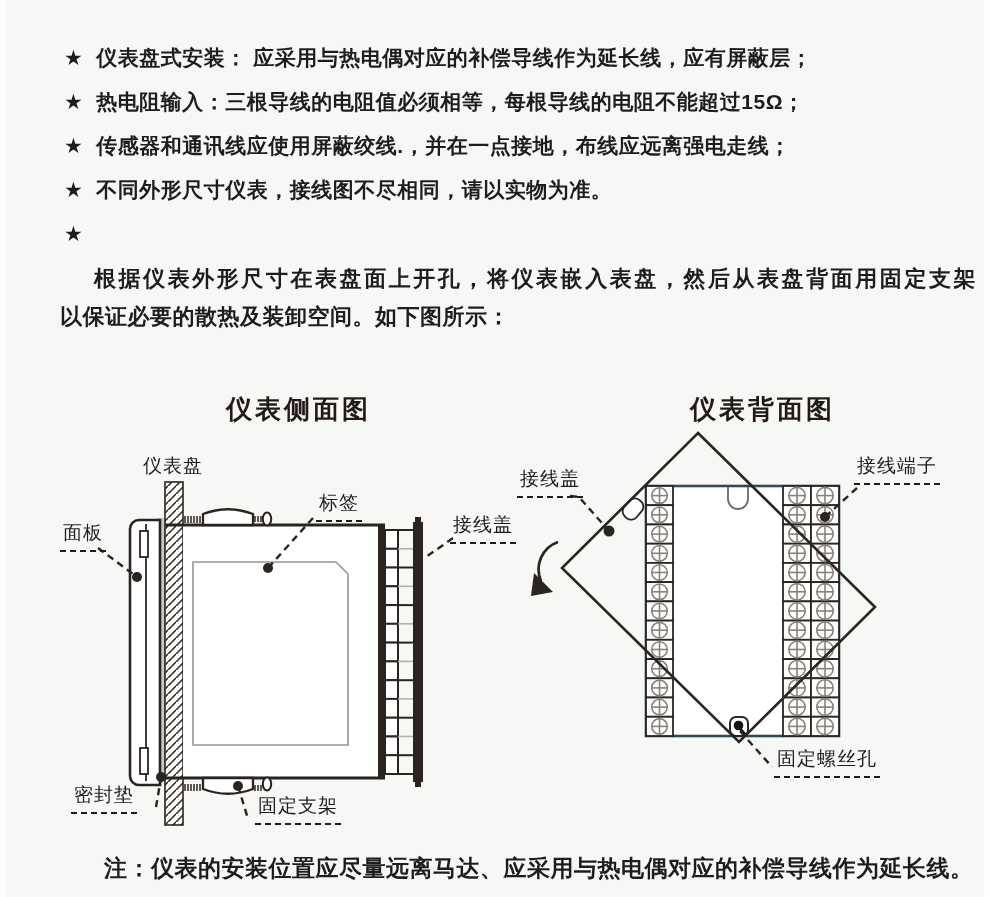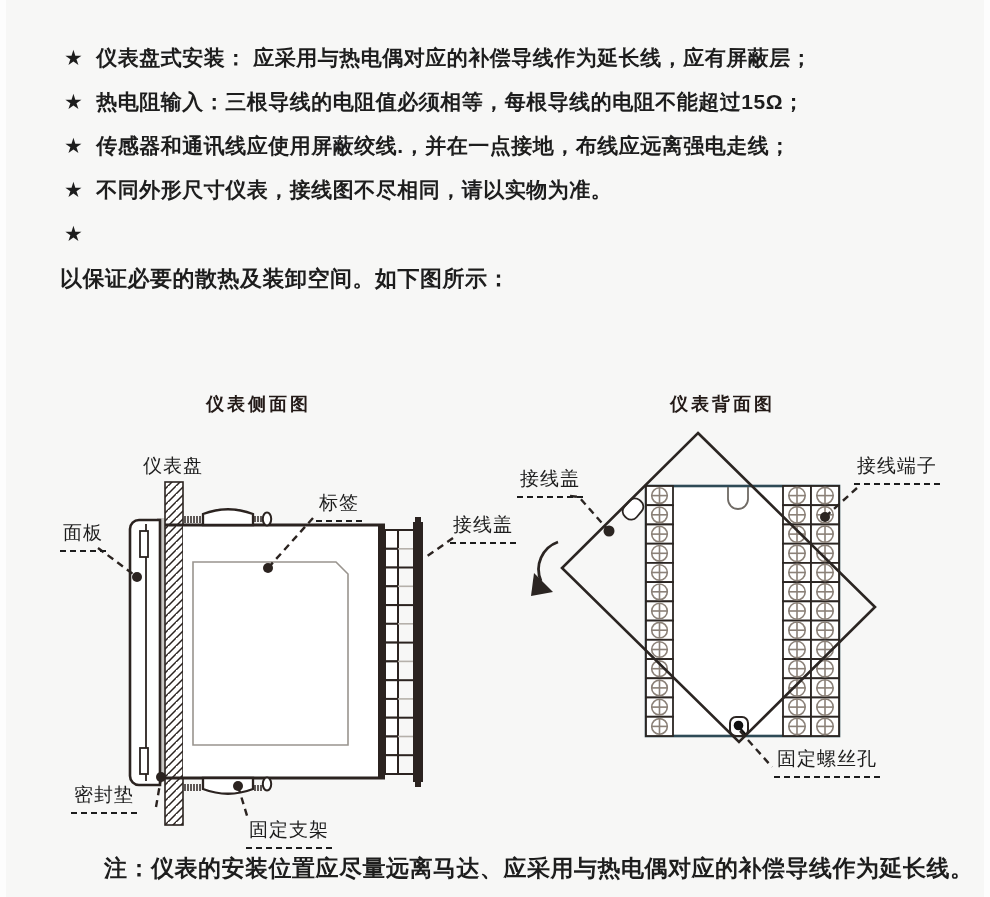--- a/index.html
+++ b/index.html
@@ -20,21 +20,21 @@
 
   
   .para{position:absolute;left:40px;top:260px;width:936px;
     font-size:22px;font-weight:bold;line-height:38px;letter-spacing:.5px;}
   .para .pline{text-align:justify;text-align-last:justify;white-space:nowrap;height:38px;}
   .para .pline.indent{text-indent:54px;}
   .para .pline.last{text-align-last:left;margin-left:20px;}
 
   
   .dtitle{position:absolute;font-family:"Liberation Serif","DejaVu Serif",serif;
-    font-size:18px;font-weight:bold;letter-spacing:3px;color:#231a17;}
+    font-size:26px;font-weight:bold;letter-spacing:3px;color:#231a17;margin-left:20px;}
   .dtitle.left{left:206px;top:392px;}
   .dtitle.right{left:670px;top:392px;}
 
   
   .lbl{position:absolute;font-size:19px;color:#1d1d1d;letter-spacing:1px;white-space:nowrap;}
   .lbl.u{border-bottom:2px dashed #1d1d1d;padding:0 3px 4px 3px;}
 
   svg{position:absolute;}
   .svg-side{left:40px;top:430px;}
   .svg-back{left:500px;top:430px;}
@@ -64,20 +64,21 @@
   <div class="bullet">
     <span class="star">★</span>
     <span>不同外形尺寸仪表，接线图不尽相同，请以实物为准。</span>
   </div>
   <div class="bullet">
     <span class="star">★</span>
   </div>
 </div>
 
 <div class="para">
+  <div class="pline indent">根据仪表外形尺寸在表盘面上开孔，将仪表嵌入表盘，然后从表盘背面用固定支架</div>
   <div class="pline last">以保证必要的散热及装卸空间。如下图所示：</div>
 </div>
 
 <div class="dtitle left">仪表侧面图</div>
 <div class="dtitle right">仪表背面图</div>
 
 <svg class="svg-side" width="480" height="410" viewBox="0 0 480 410">
   <defs>
     <pattern id="hatch" patternUnits="userSpaceOnUse" width="8" height="8">
       <path d="M-2,10 L10,-2 M0,8 L8,0 M6,10 L10,6" stroke="#2b2320" stroke-width="1.5" fill="none"></path>
@@ -454,19 +455,19 @@
   </g>
   <circle cx="109" cy="101" r="5.5" fill="#2b2522"></circle>
   <circle cx="325" cy="87" r="5" fill="#2b2522"></circle>
 </svg>
 
 <div class="lbl" style="left:143px;top:453px;text-align:center;">仪表盘</div>
 <div class="lbl u" style="left:60px;top:520px;">面板</div>
 <div class="lbl u" style="left:316px;top:490px;">标签</div>
 <div class="lbl u" style="left:450px;top:512px;">接线盖</div>
 <div class="lbl u" style="left:71px;top:782px;">密封垫</div>
-<div class="lbl u" style="left:246px;top:793px;margin-top:24px;">固定支架</div>
+<div class="lbl u" style="left:255px;top:793px;">固定支架</div>
 
 <div class="lbl u" style="left:517px;top:466px;">接线盖</div>
 <div class="lbl u" style="left:854px;top:453px;">接线端子</div>
 <div class="lbl u" style="left:774px;top:746px;">固定螺丝孔</div>
 
 <div class="note">注：仪表的安装位置应尽量远离马达、应采用与热电偶对应的补偿导线作为延长线。</div>
 
 </body></html>

